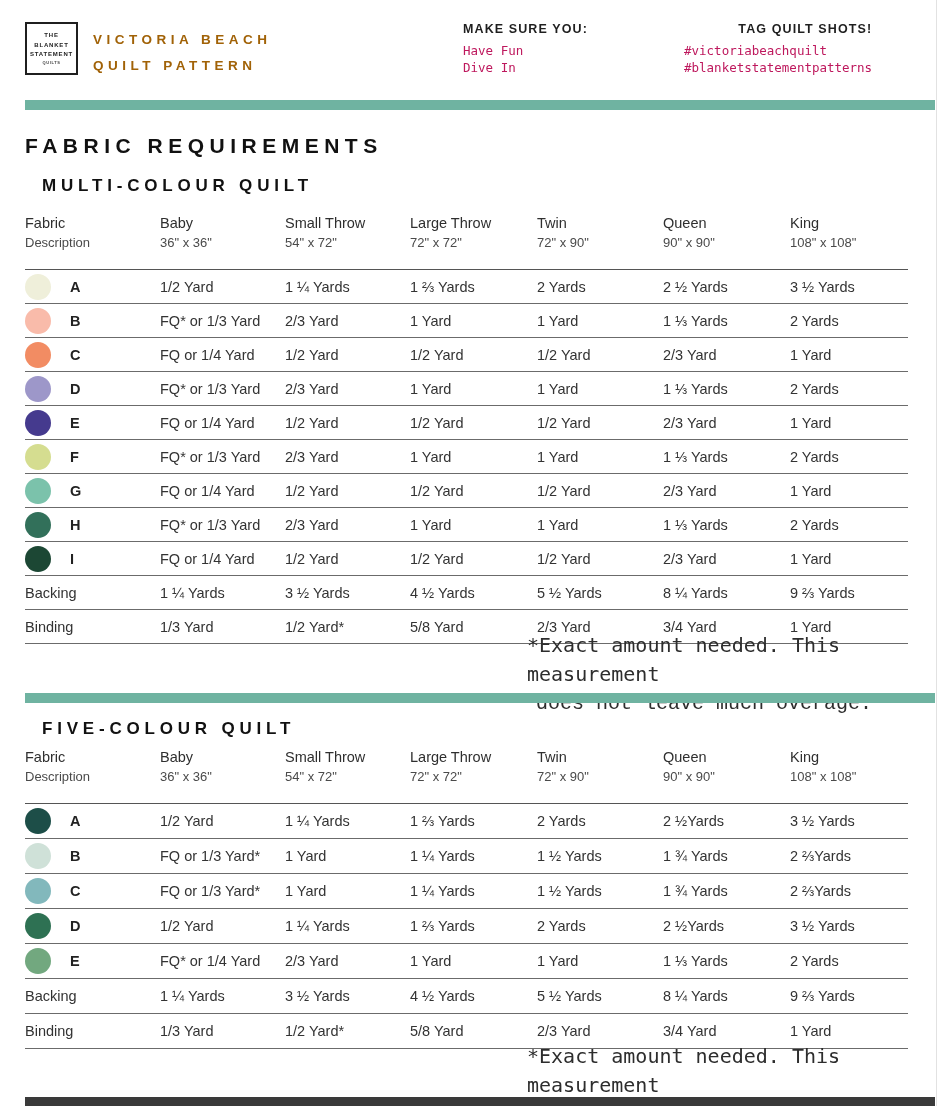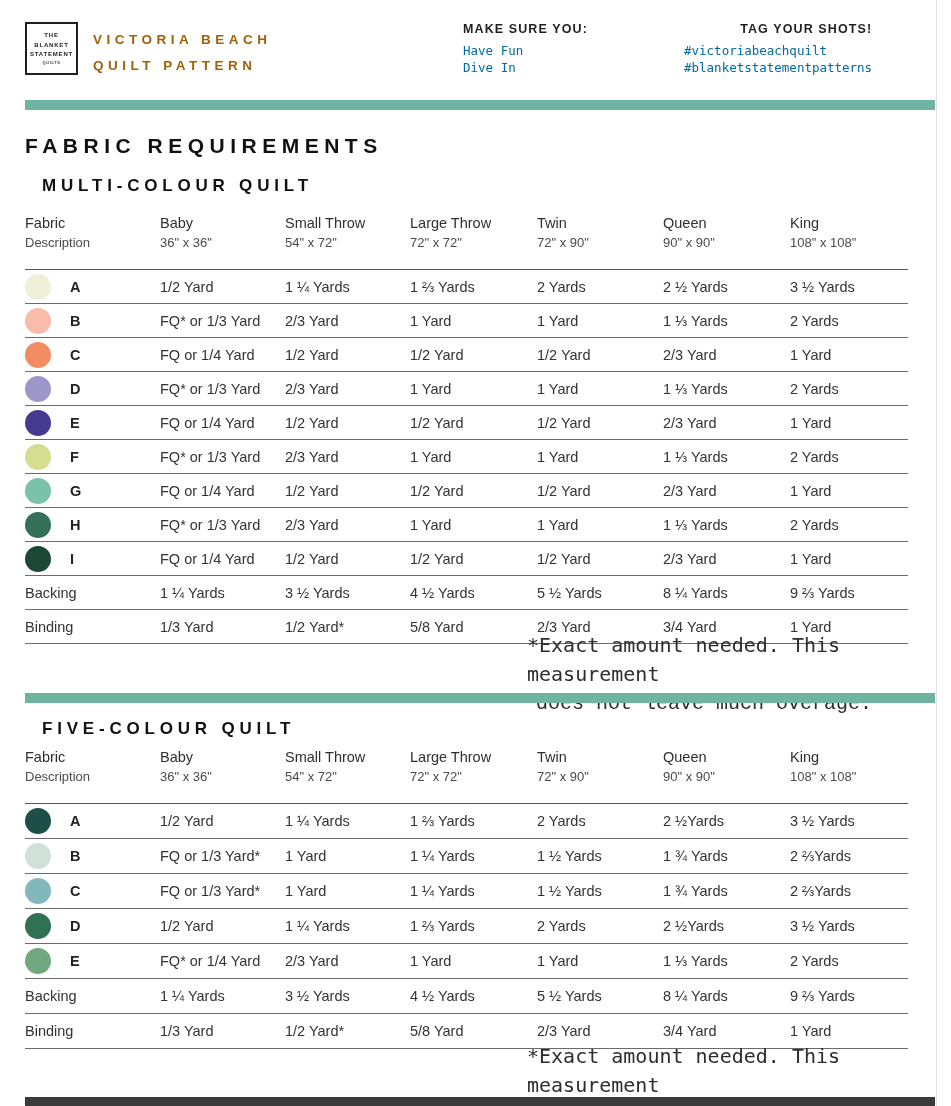--- a/index.html
+++ b/index.html
@@ -14,21 +14,21 @@
   .logo-box{
     position:absolute;left:25px;top:22px;width:49px;height:49px;border:2px solid #1f1f1f;
     display:flex;flex-direction:column;align-items:center;justify-content:center;background:#fff;
   }
   .logo-line{font-size:6px;font-weight:bold;letter-spacing:0.8px;color:#222;line-height:1.6;}
   .logo-line.tiny{font-size:4px;letter-spacing:0.6px;color:#444;}
   .brand-title{position:absolute;left:93px;top:27px;}
   .brand-title div{font-size:13.5px;font-weight:bold;letter-spacing:4.5px;color:#a16207;line-height:1.9;}
   .hdr-col{position:absolute;top:22px;}
   .hdr-col .col-label{font-size:12.5px;font-weight:bold;letter-spacing:1.1px;color:#1f1f1f;margin-bottom:7px;text-align:right;}
-  .mono-line{font-family:"DejaVu Sans Mono",monospace;font-size:12.5px;color:#0369a1;line-height:1.35;}
+  .mono-line{font-family:"DejaVu Sans Mono",monospace;font-size:12.5px;color:#be185d;line-height:1.35;}
   .make-sure{left:463px;}
   .tag-shots{left:684px;}
 
   .teal-bar{position:absolute;left:25px;width:910px;height:10px;}
   .bar-1{top:100px;}
   .bar-2{top:693px;}
 
   .page-title{position:absolute;left:25px;top:134px;font-size:21px;font-weight:bold;letter-spacing:5.5px;color:#111;}
   .section-title{position:absolute;left:42px;font-size:17px;font-weight:bold;letter-spacing:4.8px;color:#111;}
   .st-1{top:176px;}
@@ -71,21 +71,21 @@
 <div class="brand-title">
   <div>VICTORIA BEACH</div>
   <div>QUILT PATTERN</div>
 </div>
 <div class="hdr-col make-sure">
   <div class="col-label">MAKE SURE YOU:</div>
   <div class="mono-line">Have Fun</div>
   <div class="mono-line">Dive In</div>
 </div>
 <div class="hdr-col tag-shots">
-  <div class="col-label">TAG YOUR SHOTS!</div>
+  <div class="col-label">TAG QUILT SHOTS!</div>
   <div class="mono-line">#victoriabeachquilt</div>
   <div class="mono-line">#blanketstatementpatterns</div>
 </div>
 
 <div class="teal-bar bar-1" style="background: rgb(111, 179, 161);"></div>
 
 <div class="page-title">FABRIC REQUIREMENTS</div>
 
 <div class="section-title st-1">MULTI-COLOUR QUILT</div>
 <div class="fabric-table ft-1">

